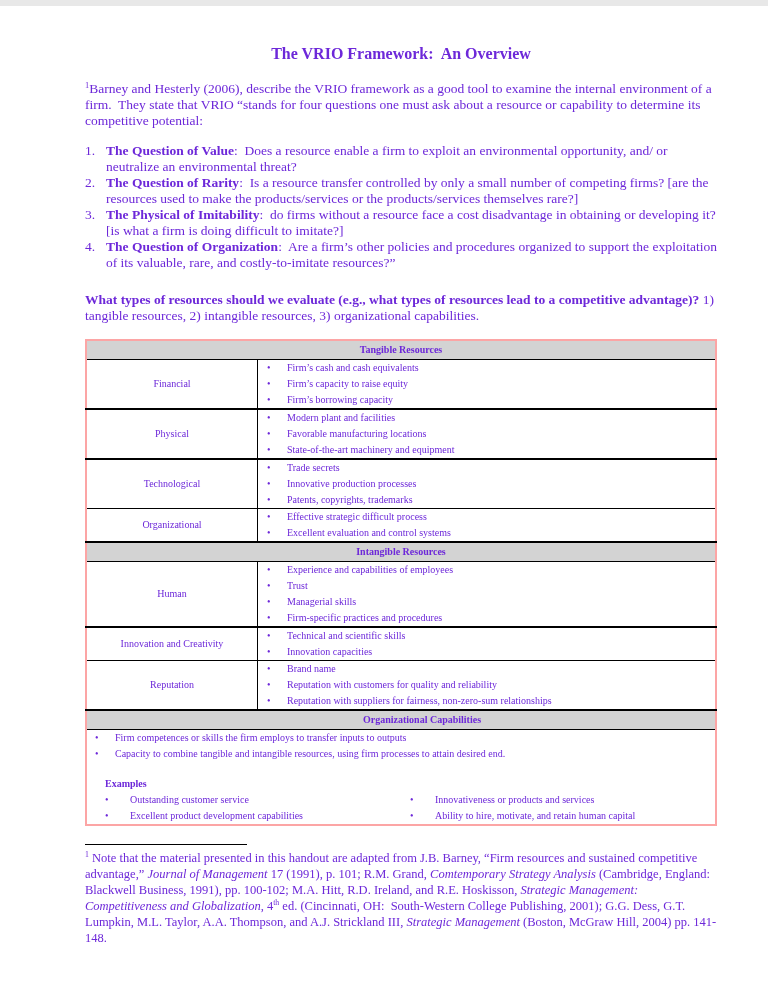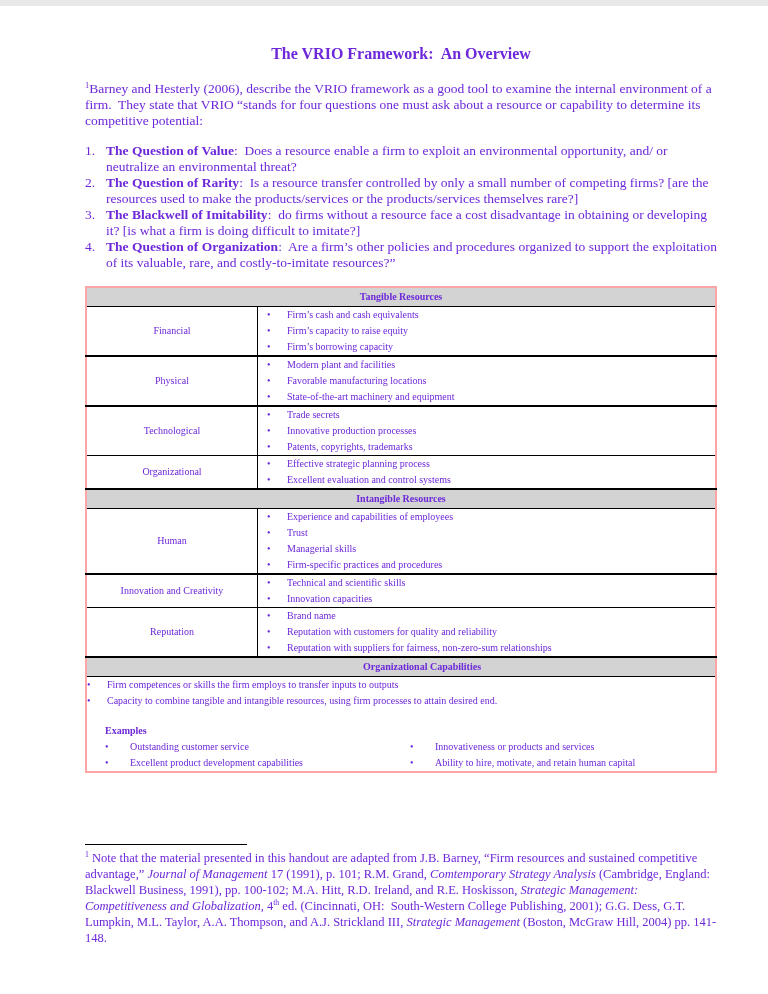--- a/index.html
+++ b/index.html
@@ -24,21 +24,21 @@
   table.vrio td{border:1px solid #000;padding:0;}
   tr.thick td{border-bottom-width:2px;}
   .sec-hdr td{font-weight:bold;text-align:center;height:18px;line-height:18px;}
   .cat-cell{width:170px;text-align:center;vertical-align:middle;}
   .items-cell{vertical-align:middle;padding:1px 0 2px 0;}
   ul{margin:0;padding:0;list-style:none;}
   li{padding-left:20px;}
   li::before{content:"\2022";display:inline-block;width:20px;margin-left:-20px;}
   .cell-list{padding-left:9px;}
   .org-cell{padding:2px 0 8px 0;}
-  .full-list{}
+  .full-list{padding-left:8px;}
   .examples{margin-top:14px;padding-left:18px;}
   .ex-label{font-weight:bold;}
   .ex-cols{display:flex;}
   .ex-col{width:50%;}
   .ex-col li{padding-left:25px;}
   .ex-col li::before{width:25px;margin-left:-25px;}
 
   .footnote{position:absolute;left:85px;top:838px;width:632px;}
   .fn-rule{width:162px;border-top:1px solid #000;margin-bottom:5px;}
   .fn-text{margin:0;font-size:12.5px;line-height:16px;}
@@ -57,28 +57,29 @@
       <div class="q-item">
           <span class="q-num" data-bind="questions.0.num">1.</span>
           <span class="q-text"><b data-bind="questions.0.bold">The Question of Value</b><span data-bind="questions.0.rest">:  Does a resource enable a firm to exploit an environmental opportunity, and/ or neutralize an environmental threat?</span></span>
         </div>
       <div class="q-item">
           <span class="q-num" data-bind="questions.1.num">2.</span>
           <span class="q-text"><b data-bind="questions.1.bold">The Question of Rarity</b><span data-bind="questions.1.rest">:  Is a resource transfer controlled by only a small number of competing firms? [are the resources used to make the products/services or the products/services themselves rare?]</span></span>
         </div>
       <div class="q-item">
           <span class="q-num" data-bind="questions.2.num">3.</span>
-          <span class="q-text"><b data-bind="questions.2.bold">The Blackwell of Imitability</b><span data-bind="questions.2.rest">:  do firms without a resource face a cost disadvantage in obtaining or developing it? [is what a firm is doing difficult to imitate?]</span></span>
+          <span class="q-text"><b data-bind="questions.2.bold">The Physical of Imitability</b><span data-bind="questions.2.rest">:  do firms without a resource face a cost disadvantage in obtaining or developing it? [is what a firm is doing difficult to imitate?]</span></span>
         </div>
       <div class="q-item">
           <span class="q-num" data-bind="questions.3.num">4.</span>
           <span class="q-text"><b data-bind="questions.3.bold">The Question of Organization</b><span data-bind="questions.3.rest">:  Are a firm’s other policies and procedures organized to support the exploitation of its valuable, rare, and costly-to-imitate resources?”</span></span>
         </div>
     </div>
 
+    <p class="evaluate"><b data-bind="evaluate.bold">What types of resources should we evaluate (e.g., what types of resources lead to a competitive advantage)?</b><span data-bind="evaluate.rest"> 1) tangible resources, 2) intangible resources, 3) organizational capabilities.</span></p>
 
     <table class="vrio">
       <colgroup>
           <col style="width:170px">
           <col>
         </colgroup>
 
       <tbody>
           <tr class="sec-hdr">
         <td colspan="2" data-bind="table.sections.0.header" style="background: rgb(211, 211, 211);">Tangible Resources</td>
@@ -114,21 +115,21 @@
                 <li data-bind="table.sections.0.rows.2.items.1">Innovative production processes</li>
                 <li data-bind="table.sections.0.rows.2.items.2">Patents, copyrights, trademarks</li>
               </ul>
         </td>
       </tr>
 
       <tr class="thick">
         <td class="cat-cell" data-bind="table.sections.0.rows.3.category">Organizational</td>
         <td class="items-cell">
           <ul class="cell-list">
-                <li data-bind="table.sections.0.rows.3.items.0">Effective strategic planning process</li>
+                <li data-bind="table.sections.0.rows.3.items.0">Effective strategic difficult process</li>
                 <li data-bind="table.sections.0.rows.3.items.1">Excellent evaluation and control systems</li>
               </ul>
         </td>
       </tr>
 
       <tr class="sec-hdr">
         <td colspan="2" data-bind="table.sections.1.header" style="background: rgb(211, 211, 211);">Intangible Resources</td>
       </tr>
 
       <tr class="thick">

